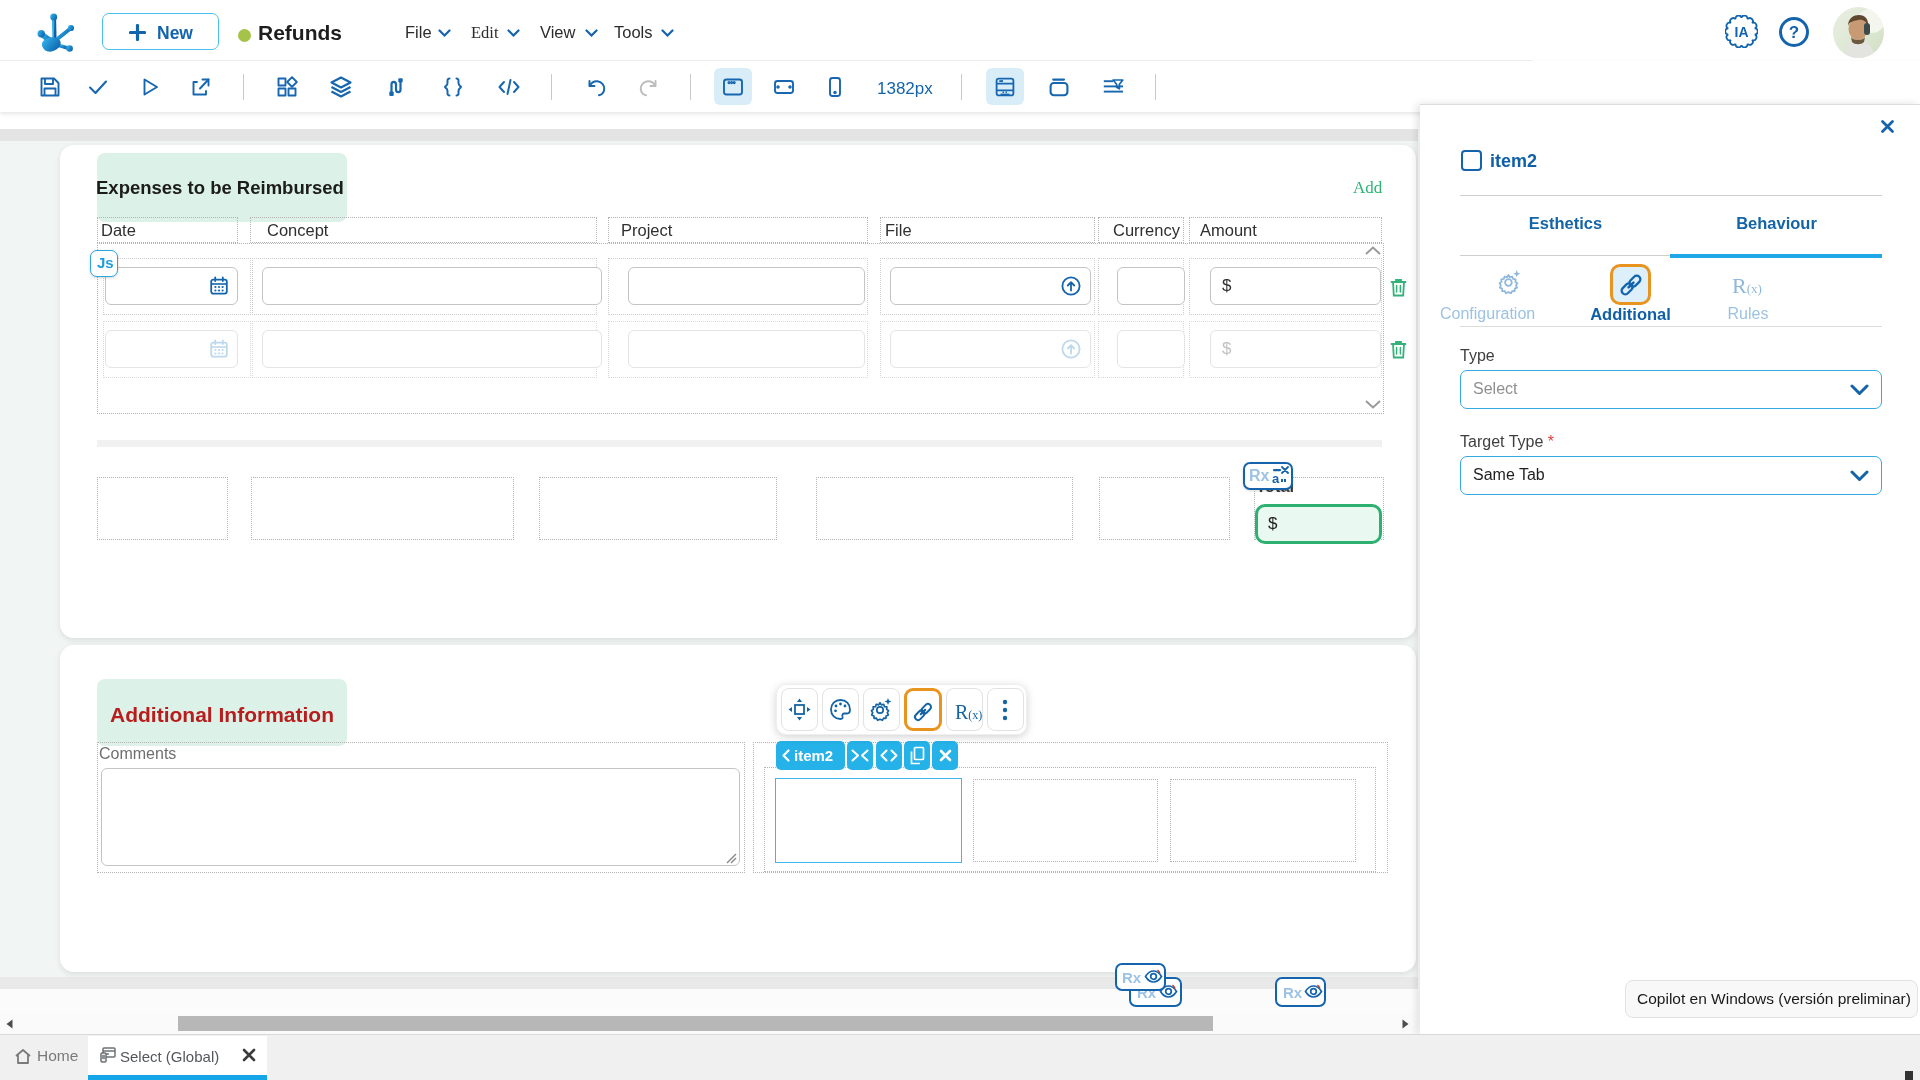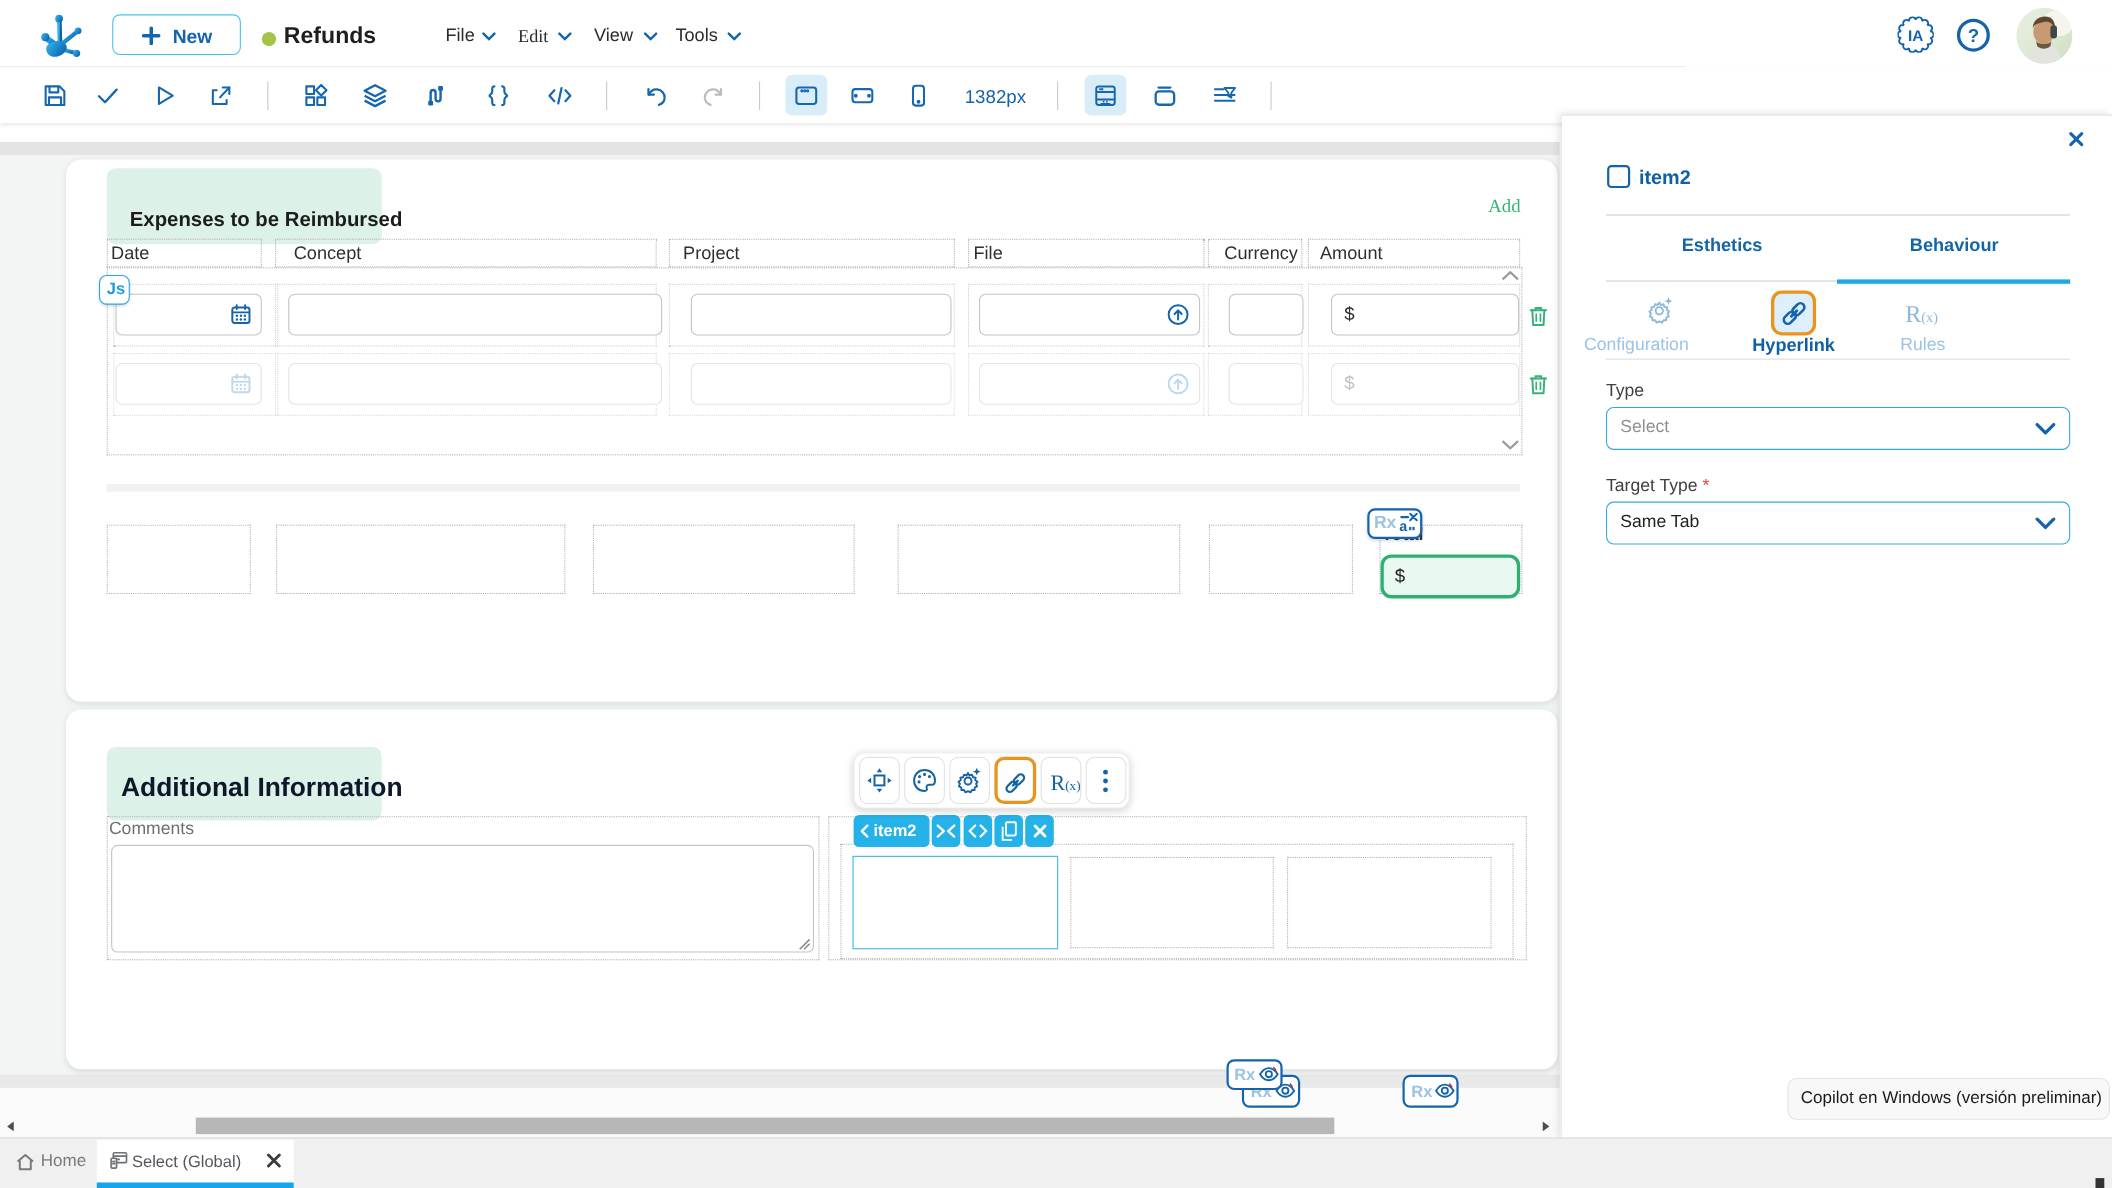--- a/index.html
+++ b/index.html
@@ -243,21 +243,21 @@
   <div class="abs" id="canvas" style="left:0;top:112px;width:1418px;height:902px;background:#fff;overflow:hidden;z-index:5;">
 
     <div class="abs" style="left:0;top:17px;width:1418px;height:12px;background:#e4e4e4;"></div>
     <div class="abs" style="left:0;top:29px;width:1418px;height:873px;background:#f1f5f3;"></div>
     <div class="abs" style="left:0;top:865px;width:1418px;height:12px;background:#e9e9e9;"></div>
     <div class="abs" style="left:0;top:877px;width:1418px;height:25px;background:#fbfbfb;"></div>
     <div class="abs" id="card1" style="left:60px;top:33px;width:1356px;height:493px;background:#fff;border-radius:14px;box-shadow:0 2px 6px rgba(0,0,0,0.10);"></div>
     <div class="abs" id="card2" style="left:60px;top:533px;width:1356px;height:327px;background:#fff;border-radius:14px;box-shadow:0 2px 6px rgba(0,0,0,0.10);"></div>
 
     <div class="abs" style="left:97px;top:41px;width:250px;height:69px;background:#dcf2e8;border-radius:8px;"></div>
-    <div class="abs" style="left:118px;top:65px;font-size:18.5px;font-weight:bold;color:#1c1c1c;margin-top:11px;">Expenses to be Reimbursed</div>
+    <div class="abs" style="left:96px;top:65px;font-size:18.5px;font-weight:bold;color:#1c1c1c;">Expenses to be Reimbursed</div>
     <div class="abs" style="left:1353px;top:66px;font-size:17px;color:#2cb573;font-family:Liberation Serif, serif;">Add</div>
 
     <div class="dotline" style="left:97px;top:105px;width:141px;height:26px;"></div>
     <div class="dotline" style="left:250px;top:105px;width:347px;height:26px;"></div>
     <div class="dotline" style="left:608px;top:105px;width:260px;height:26px;"></div>
     <div class="dotline" style="left:880px;top:105px;width:215px;height:26px;"></div>
     <div class="dotline" style="left:1098px;top:105px;width:86px;height:26px;"></div>
     <div class="dotline" style="left:1189px;top:105px;width:193px;height:26px;"></div>
     <div class="abs lbl" style="left:101px;top:109px;">Date</div>
     <div class="abs lbl" style="left:267px;top:109px;">Concept</div>
@@ -383,21 +383,21 @@
         <g fill="#1464ad">
           <rect x="1" y="3" width="8" height="2.2" rx="1"></rect>
           <text x="0" y="17" font-size="13" font-weight="bold" font-family="Liberation Sans">a</text>
           <rect x="9" y="13" width="2" height="3"></rect>
           <rect x="12" y="13" width="2" height="3"></rect>
           <path d="M10 1 L16 7 M16 1 L10 7" stroke="#1464ad" stroke-width="1.8" stroke-linecap="round"></path>
         </g>
       </svg>
 
     <div class="abs" style="left:97px;top:567px;width:250px;height:67px;background:#dcf2e8;border-radius:8px;"></div>
-    <div class="abs" style="left:110px;top:591px;font-size:24px;font-weight:bold;color:#0f172a;">Additional Information</div>
+    <div class="abs" style="left:110px;top:591px;font-size:21px;font-weight:bold;color:#b91c1c;">Additional Information</div>
     <div class="dotline" style="left:97px;top:630px;width:648px;height:131px;"></div>
     <div class="dotline" style="left:753px;top:630px;width:635px;height:131px;"></div>
     <div class="abs" style="left:99px;top:633px;font-size:16px;color:#6f6f6f;">Comments</div>
     <div class="inp" style="left:101px;top:656px;width:639px;height:98px;"></div>
     <svg class="abs" style="left:725px;top:740px;" width="12" height="12" viewBox="0 0 12 12">
         <g stroke="#8a8a8a" stroke-width="1.4">
           <path d="M2 11 L11 2"></path>
           <path d="M6 11 L11 6"></path>
         </g>
       </svg>
@@ -519,21 +519,21 @@
     <div class="abs" style="left:190px;top:159px;width:41px;height:41px;background:#ddeffa;border:3.5px solid #e8941f;border-radius:10px;"></div>
     <svg class="abs" style="left:197px;top:166px;" width="28" height="28" viewBox="0 0 24 24">
         <g fill="none" stroke="#1464ad" stroke-width="2.0" stroke-linejoin="round">
           <path d="M15.9 12.5 A3.1 3.1 0 0 1 11.5 8.1 L14.7 4.9 A3.1 3.1 0 0 1 19.1 9.3 Z"></path>
           <path d="M9.3 19.1 A3.1 3.1 0 0 1 4.9 14.7 L8.1 11.5 A3.1 3.1 0 0 1 12.5 15.9 Z"></path>
           <path d="M9.9 14.1 L14.1 9.9" stroke-width="2.2" stroke-linecap="round"></path>
         </g>
       </svg>
     <div class="abs" style="left:312px;top:168px;font-family:'Liberation Serif',serif;font-size:22px;color:#8fb8dc;">R<span style="font-size:13px;">(x)</span></div>
     <div class="abs" style="left:20px;top:200px;width:140px;text-align:left;font-size:16px;color:#9cc2e4;">Configuration</div>
-    <div class="abs" style="left:150px;top:200px;width:121px;text-align:center;font-size:16.5px;font-weight:bold;color:#1060a8;">Hyperlink</div>
+    <div class="abs" style="left:150px;top:200px;width:121px;text-align:center;font-size:16.5px;font-weight:bold;color:#1060a8;">Additional</div>
     <div class="abs" style="left:268px;top:200px;width:120px;text-align:center;font-size:16px;color:#9cc2e4;">Rules</div>
     <div class="abs" style="left:40px;top:221px;width:422px;height:1px;background:#dcdcdc;"></div>
 
     <div class="abs" style="left:40px;top:242px;font-size:16px;color:#3f3f3f;">Type</div>
     <div class="abs" style="left:40px;top:265px;width:422px;height:39px;border:1.5px solid #35a9e1;border-radius:7px;background:#fff;"></div>
     <div class="abs" style="left:53px;top:275px;font-size:16px;color:#8f8f8f;">Select</div>
     <svg class="abs" style="left:430px;top:279px;" width="19" height="12" viewBox="0 0 19 12">
         <path d="M2 2 L9.5 9.5 L17 2" fill="none" stroke="#1563a8" stroke-width="3" stroke-linecap="round" stroke-linejoin="round"></path>
       </svg>
 

